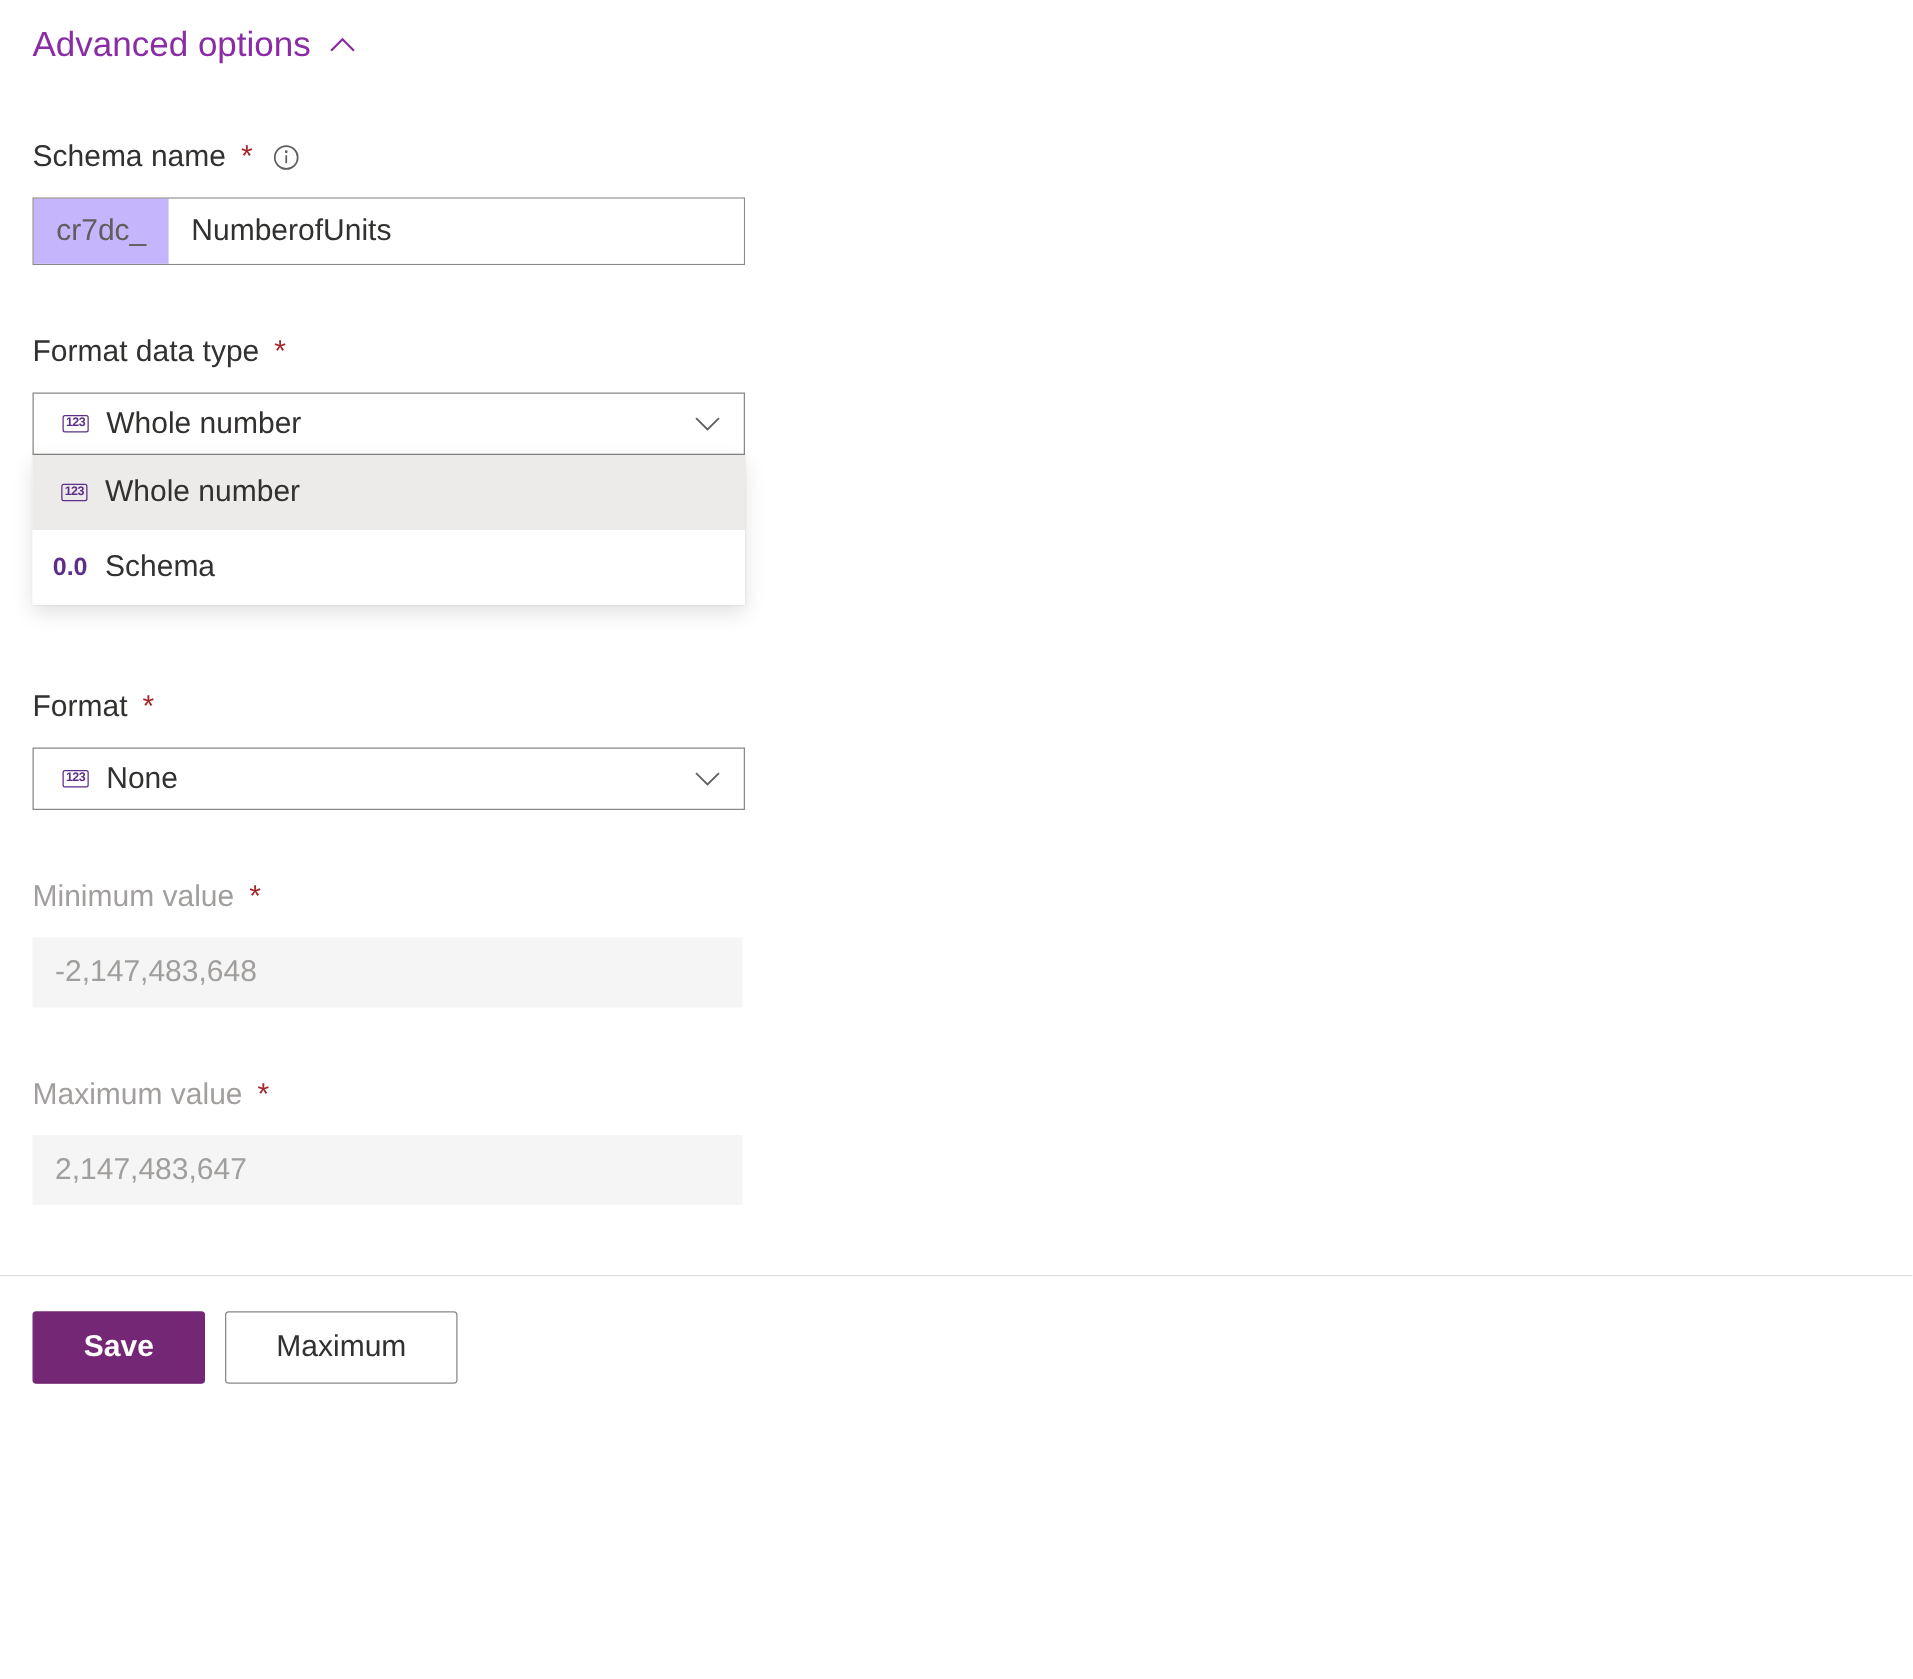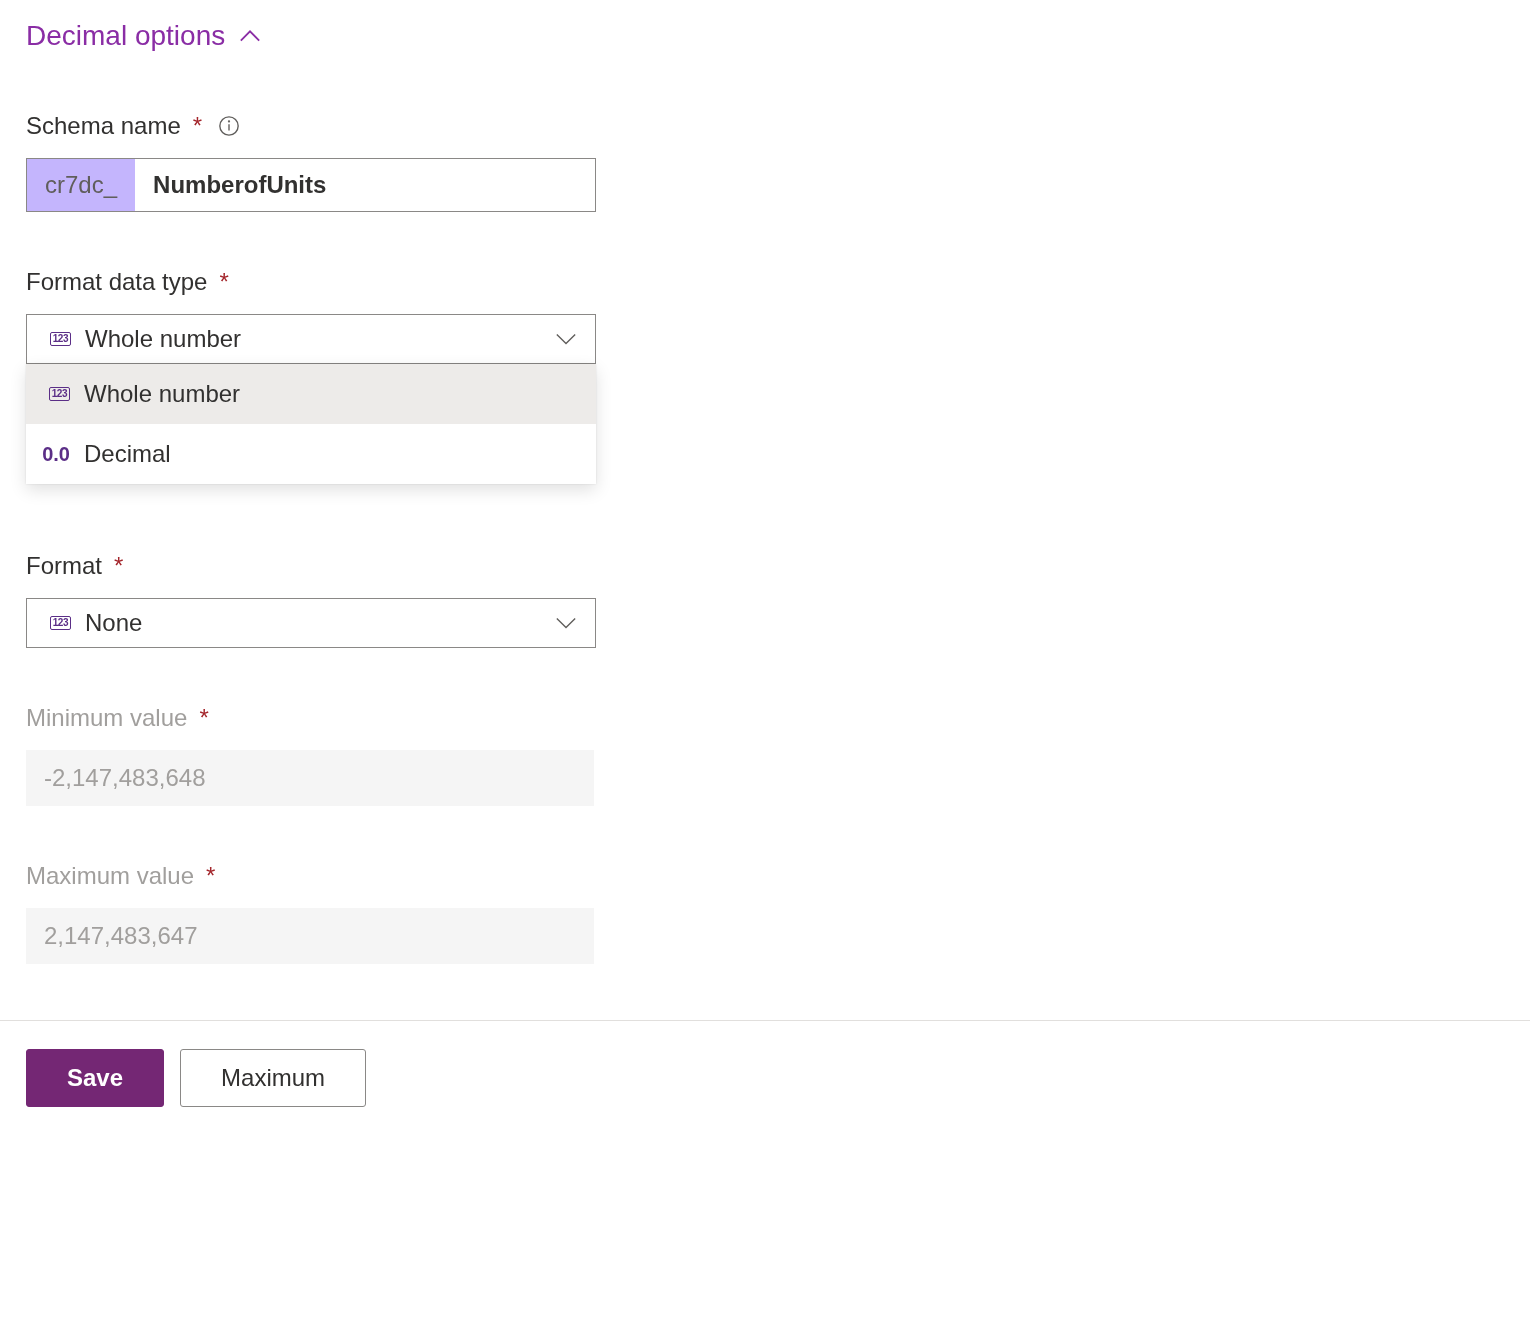--- a/index.html
+++ b/index.html
@@ -87,21 +87,20 @@
       border-right: none;
     }
     .schema-input {
       flex: 1;
       border: none;
       outline: none;
       padding: 12px 18px;
       font-size: 24px;
       color: #323130;
       font-family: inherit;
-      font-weight: bold;
     }
     .select-box {
       width: 570px;
       border: 1px solid #8a8886;
       background: #ffffff;
       padding: 10px 18px 10px 14px;
       display: flex;
       align-items: center;
       justify-content: space-between;
       cursor: pointer;
@@ -198,21 +197,21 @@
       color: #323130;
       border: 1px solid #8a8886;
     }
   </style>
 </head>
 <body>
 
 <div class="scroll-area">
 
   <div class="adv-header">
-    <span>Decimal options</span>
+    <span>Advanced options</span>
     <svg class="chevron-up" viewBox="0 0 24 14" fill="none" stroke="#8a2da5" stroke-width="2">
       <polyline points="2,12 12,2 22,12"></polyline>
     </svg>
   </div>
 
   <div class="field-group">
     <div class="field-label">
       <span>Schema name</span>
       <span class="required">*</span>
       <svg class="info-icon" viewBox="0 0 24 24" fill="none" stroke="#605e5c" stroke-width="1.5">
@@ -247,21 +246,21 @@
       <div class="dropdown-option selected">
         <span class="type-icon">
             <span class="icon-123">123</span>
           </span>
         <span>Whole number</span>
       </div>
       <div class="dropdown-option">
         <span class="type-icon">
             <span class="icon-decimal">0.0</span>
           </span>
-        <span>Decimal</span>
+        <span>Schema</span>
       </div>
     </div>
   </div>
 
   <div style="height:132px"></div>
 
   <div class="field-group" style="margin-top:-132px">
     <div style="height:132px"></div>
     <div class="field-label">
       <span>Format</span>

